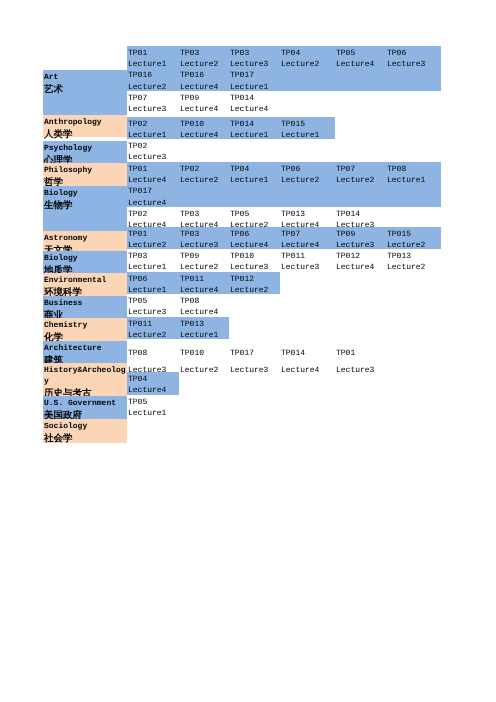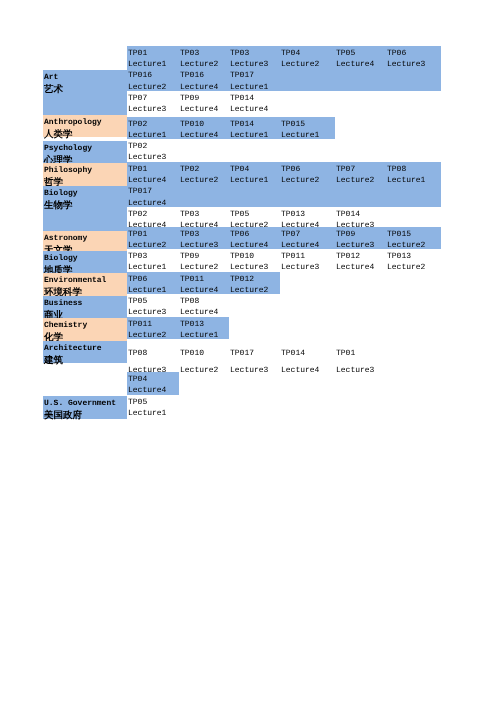--- a/index.html
+++ b/index.html
@@ -214,34 +214,40 @@
       </div>
     </div>
     <div class="datawrap plain" style="width:102px;height:23px">
       <div class="dcell" style="left:0px;width:52px;top:1.8px">TP05</div>
       <div class="dcell" style="left:0px;width:52px;top:13.05px">Lecture3</div>
       <div class="dcell" style="left:52px;width:50px;top:1.8px">TP08</div>
       <div class="dcell" style="left:52px;width:50px;top:13.05px">Lecture4</div>
     </div>
   </div>
   <div class="row" style="height:22px">
-    <div class="label blue" style="height:22px">
+    <div class="label blue" style="height:32px">
       <div class="labtext" style="top:1.8px">
         <div class="en">Architecture</div>
         <div class="cn">建筑</div>
       </div>
     </div>
     <div class="datawrap blue" style="width:102px;height:22px">
       <div class="dcell" style="left:0px;width:52px;top:1.8px">TP011</div>
       <div class="dcell" style="left:0px;width:52px;top:13.05px">Lecture2</div>
       <div class="dcell" style="left:52px;width:50px;top:1.8px">TP013</div>
       <div class="dcell" style="left:52px;width:50px;top:13.05px">Lecture1</div>
     </div>
   </div>
   <div class="row" style="height:33px">
+    <div class="label tan" style="height:33px">
+      <div class="labtext" style="top:1.8px">
+        <div class="en">History&amp;Archeology</div>
+        <div class="cn">历史与考古</div>
+      </div>
+    </div>
     <div class="datawrap plain" style="width:259px;height:33px">
       <div class="dcell" style="left:0px;width:52px;top:8.6px">TP08</div>
       <div class="dcell" style="left:0px;width:52px;top:25.799999999999997px">Lecture3</div>
       <div class="dcell" style="left:52px;width:50px;top:8.6px">TP010</div>
       <div class="dcell" style="left:52px;width:50px;top:25.799999999999997px">Lecture2</div>
       <div class="dcell" style="left:102px;width:51px;top:8.6px">TP017</div>
       <div class="dcell" style="left:102px;width:51px;top:25.799999999999997px">Lecture3</div>
       <div class="dcell" style="left:153px;width:55px;top:8.6px">TP014</div>
       <div class="dcell" style="left:153px;width:55px;top:25.799999999999997px">Lecture4</div>
       <div class="dcell" style="left:208px;width:51px;top:8.6px">TP01</div>
@@ -254,18 +260,24 @@
         <div class="en">U.S. Government</div>
         <div class="cn">美国政府</div>
       </div>
     </div>
     <div class="datawrap blue" style="width:52px;height:23px">
       <div class="dcell" style="left:0px;width:52px;top:1.8px">TP04</div>
       <div class="dcell" style="left:0px;width:52px;top:13.05px">Lecture4</div>
     </div>
   </div>
   <div class="row" style="height:24px">
+    <div class="label tan" style="height:24px">
+      <div class="labtext" style="top:1.8px">
+        <div class="en">Sociology</div>
+        <div class="cn">社会学</div>
+      </div>
+    </div>
     <div class="datawrap plain" style="width:52px;height:24px">
       <div class="dcell" style="left:0px;width:52px;top:1.8px">TP05</div>
       <div class="dcell" style="left:0px;width:52px;top:13.05px">Lecture1</div>
     </div>
   </div>
 </div>
 
 </body></html>

